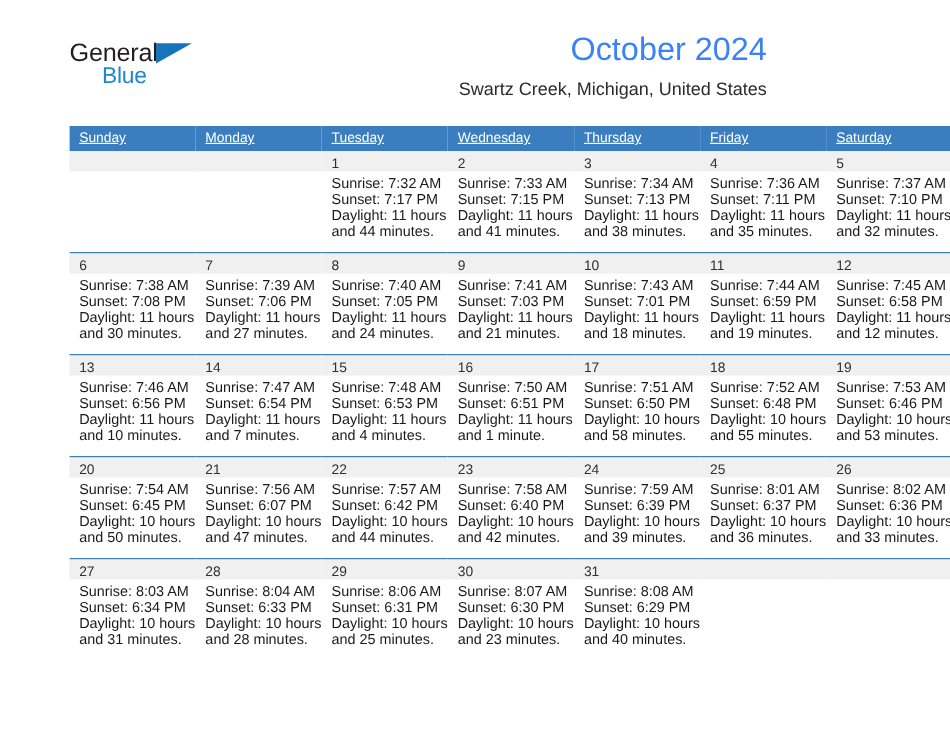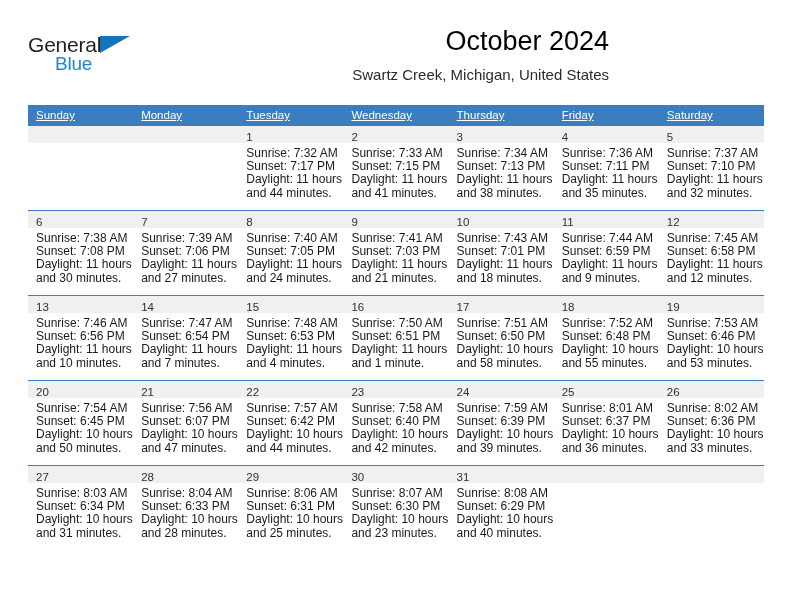--- a/index.html
+++ b/index.html
@@ -12,20 +12,21 @@
     background: #ffffff;
     font-family: "Liberation Sans", sans-serif;
     color: #000000;
     overflow: hidden;
   }
   .page {
     position: relative;
     width: 644px;
     height: 612px;
     box-sizing: border-box;
+    margin-left: 30px;
   }
 
   
   .header {
     position: absolute;
     left: 28px;
     top: 26px;
     right: 35px;
     height: 72px;
   }
@@ -66,21 +67,21 @@
   }
 
   .title-block {
     position: absolute;
     right: 0;
     top: 0;
     text-align: right;
   }
   .cal-title {
     font-size: 27px;
-    color: #000000;
+    color: #3b82f6;
     line-height: 1.15;
     white-space: nowrap;
   }
   .cal-subtitle {
     font-size: 15px;
     color: #2b2b2b;
     margin-top: 9px;
     white-space: nowrap;
   }
 
@@ -275,21 +276,21 @@
                 <div>Daylight: 11 hours</div>
                 <div>and 18 minutes.</div>
               </div>
             </td>
             <td class="day">
               <div class="daynum-band"><span class="daynum">11</span></div>
               <div class="details">
                 <div>Sunrise: 7:44 AM</div>
                 <div>Sunset: 6:59 PM</div>
                 <div>Daylight: 11 hours</div>
-                <div>and 9 minutes.</div>
+                <div>and 19 minutes.</div>
               </div>
             </td>
             <td class="day">
               <div class="daynum-band"><span class="daynum">12</span></div>
               <div class="details">
                 <div>Sunrise: 7:45 AM</div>
                 <div>Sunset: 6:58 PM</div>
                 <div>Daylight: 11 hours</div>
                 <div>and 12 minutes.</div>
               </div>

